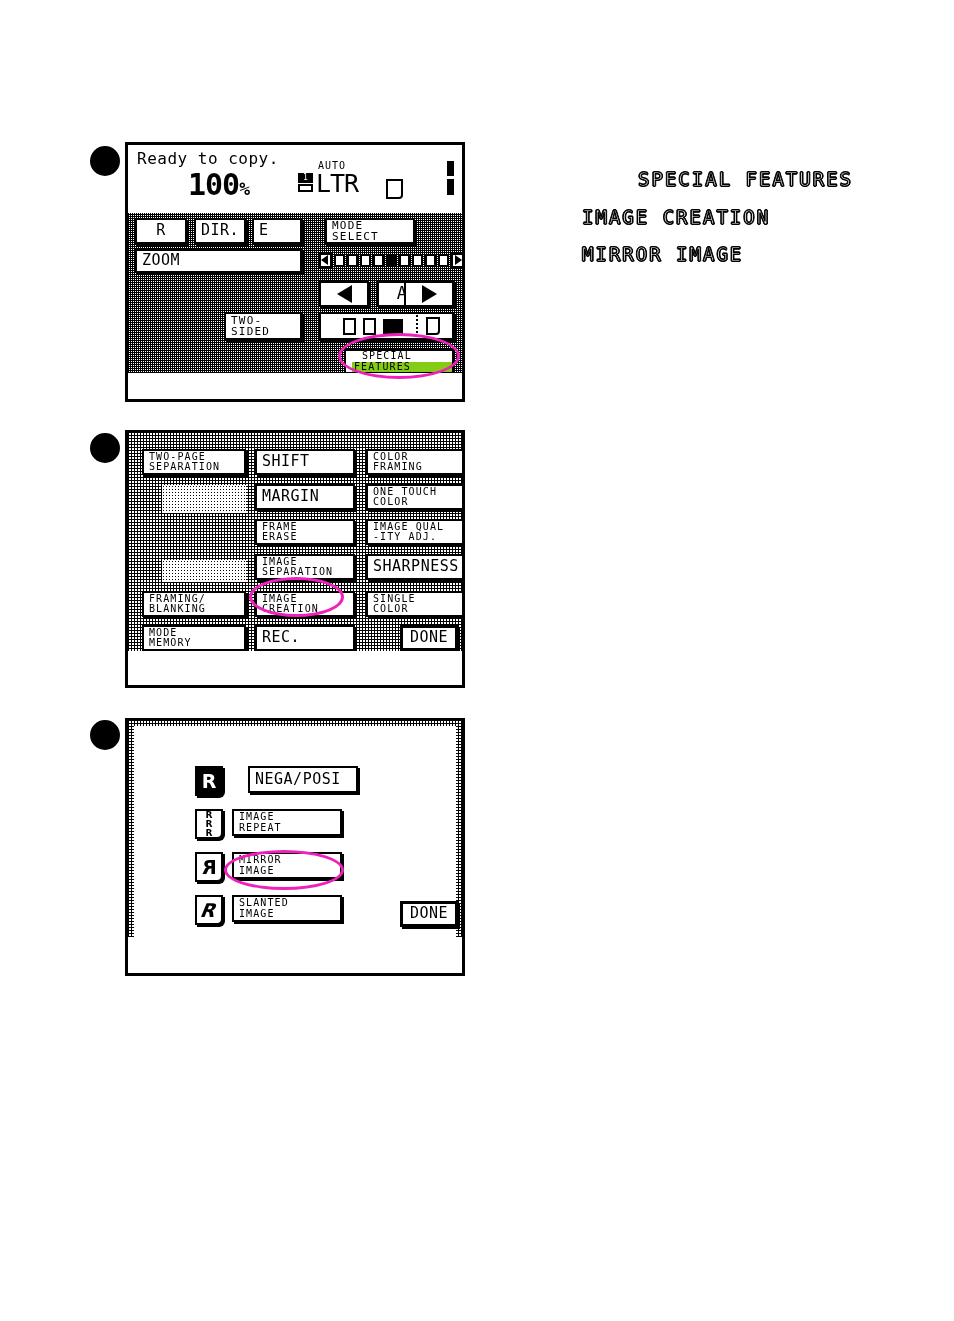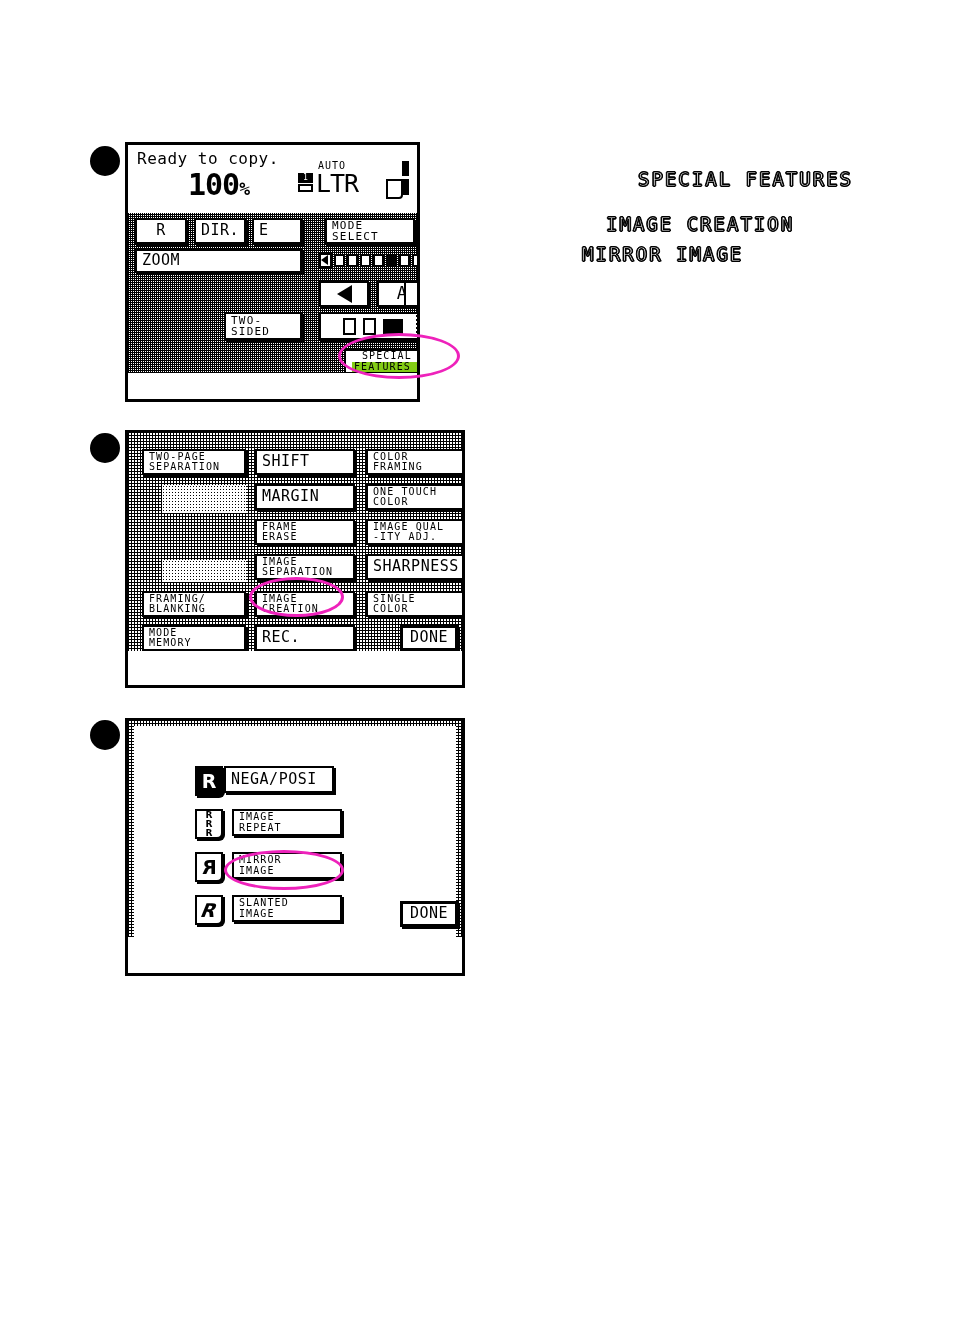--- a/index.html
+++ b/index.html
@@ -261,21 +261,21 @@
     white-space: pre;
   }
 </style>
 </head>
 <body>
 
 <div class="step-bullet" style="left:90px; top:146px;"></div>
 <div class="step-bullet" style="left:90px; top:433px;"></div>
 <div class="step-bullet" style="left:90px; top:720px;"></div>
 
-<div class="panel" style="left:125px; top:142px; width:295px; height:260px;">
+<div class="panel" style="left:125px; top:142px; width:340px; height:260px;">
 
   <div class="panel-inner" style="height:68px; background:#ffffff;">
     <div class="p1-status">Ready to copy.</div>
 
     <div class="p1-zoomval">
       <span class="seg">100</span><span class="pct">%</span>
     </div>
 
     <div class="p1-papergrp">
       <div class="cassette-icon">
@@ -429,21 +429,21 @@
 <div class="panel" style="left:125px; top:718px; width:340px; height:258px;">
 
   <div class="panel-inner dither-light" style="height:222px;">
 
     <div style="position:absolute; left:6px; top:5px; right:6px; bottom:5px; background:#ffffff; border:0;"></div>
 
 
     <div class="ricon inv" style="left:67px; top:45px;">
         <span>R</span>
       </div>
-    <div class="btn big" style="left:96px; top:45px; width:110px; height:27px;">
+    <div class="btn big" style="left:120px; top:45px; width:110px; height:27px;">
       <span class="l1">NEGA/POSI</span>
     </div>
 
     <div class="ricon stack" style="left:67px; top:88px;">
       <span>R</span>
         <span>R</span>
         <span>R</span>
     </div>
     <div class="btn tiny" style="left:104px; top:88px; width:110px; height:27px;">
       <span class="l1">IMAGE</span>
@@ -469,14 +469,14 @@
     <div class="btn big ctr" style="left:272px; top:180px; width:58px; height:26px; border:3px solid #000;">
       <span class="l1">DONE</span>
     </div>
   </div>
 
   <div class="panel-foot" style="height:36px;"></div>
 </div>
 <div class="ellipse" style="left:224px; top:850px; width:120px; height:40px;"></div>
 
 <div class="caption" style="left:638px; top:168px;">SPECIAL FEATURES</div>
-<div class="caption" style="left:582px; top:213px;margin-left:24px;">IMAGE CREATION</div>
+<div class="caption" style="left:582px; top:206px;">IMAGE CREATION</div>
 <div class="caption" style="left:582px; top:243px;">MIRROR IMAGE</div>
 
 </body></html>

